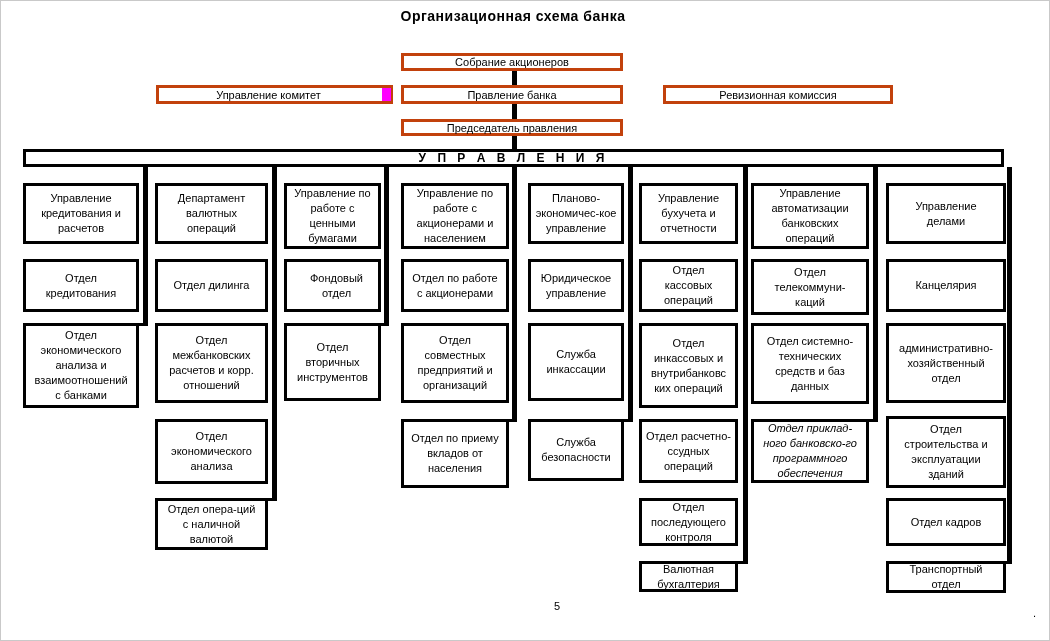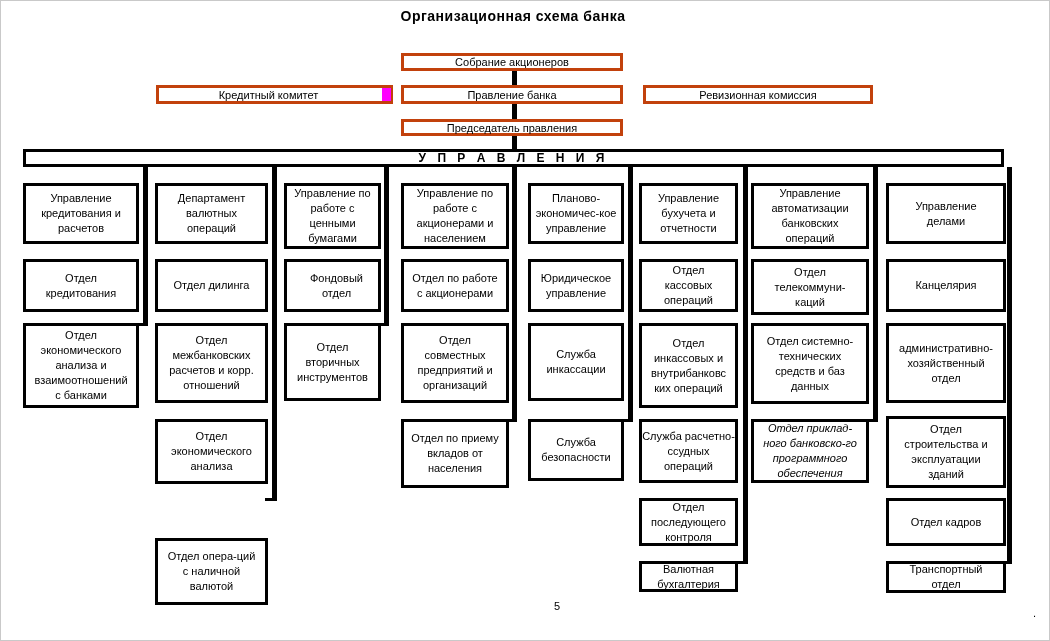--- a/index.html
+++ b/index.html
@@ -54,26 +54,26 @@
 </style>
 </head>
 <body>
 
 <div id="page">
 
   <div class="abs" id="chart-title">Организационная схема банка</div>
 
   <div class="abs tbox" style="left:400px;top:52px;width:222px;height:18px;">Собрание акционеров</div>
 
-  <div class="abs tbox" style="left:155px;top:84px;width:237px;height:19px;padding-right:12px;">Кредитный комитет</div>
+  <div class="abs tbox" style="left:155px;top:84px;width:237px;height:19px;padding-right:12px;">Управление комитет</div>
   <div class="abs accent-sq" style="left:381px;top:87px;width:9px;height:13px;"></div>
 
   <div class="abs tbox" style="left:400px;top:84px;width:222px;height:19px;">Правление банка</div>
 
-  <div class="abs tbox" style="left:642px;top:84px;width:230px;height:19px;">Ревизионная комиссия</div>
+  <div class="abs tbox" style="left:662px;top:84px;width:230px;height:19px;">Ревизионная комиссия</div>
 
   <div class="abs tbox" style="left:400px;top:118px;width:222px;height:17px;">Председатель правления</div>
 
   <div class="abs vstub" style="left:511px;top:70px;width:5px;height:14px;"></div>
   <div class="abs vstub" style="left:511px;top:103px;width:5px;height:15px;"></div>
   <div class="abs vstub" style="left:511px;top:135px;width:5px;height:13px;"></div>
 
   <div class="abs bar" style="left:22px;top:148px;width:981px;height:18px;">У П Р А В Л Е Н И Я</div>
 
   <div id="diagram">
@@ -95,21 +95,21 @@
 валютных
 операций</div>
       <div class="obox" style="left: 154px; top: 258px; width: 113px; height: 53px;">Отдел дилинга</div>
       <div class="obox" style="left: 154px; top: 322px; width: 113px; height: 80px;">Отдел
 межбанковских
 расчетов и корр.
 отношений</div>
       <div class="obox" style="left: 154px; top: 418px; width: 113px; height: 65px;">Отдел
 экономического
 анализа</div>
-      <div class="obox" style="left: 154px; top: 497px; width: 113px; height: 67px; margin-top: 40px;">Отдел опера-ций
+      <div class="obox" style="left: 154px; top: 497px; width: 113px; height: 52px;">Отдел опера-ций
 с наличной
 валютой</div>
       <div class="vline" style="left: 383px; top: 166px; height: 159px;"></div>
       <div class="hstub" style="left: 377px; top: 322px; width: 11px;"></div>
       <div class="obox" style="left: 283px; top: 182px; width: 97px; height: 66px;">Управление по
 работе с
 ценными
 бумагами</div>
       <div class="obox" style="left: 283px; top: 258px; width: 97px; height: 53px; padding-left: 8px;">Фондовый
 отдел</div>
@@ -147,21 +147,21 @@
       <div class="obox" style="left: 638px; top: 182px; width: 99px; height: 61px;">Управление
 бухучета и
 отчетности</div>
       <div class="obox" style="left: 638px; top: 258px; width: 99px; height: 53px;">Отдел
 кассовых
 операций</div>
       <div class="obox" style="left: 638px; top: 322px; width: 99px; height: 85px;">Отдел
 инкассовых и
 внутрибанковс
 ких операций</div>
-      <div class="obox" style="left: 638px; top: 418px; width: 99px; height: 64px;">Служба расчетно-
+      <div class="obox" style="left: 638px; top: 418px; width: 99px; height: 64px;">Отдел расчетно-
 ссудных
 операций</div>
       <div class="obox" style="left: 638px; top: 497px; width: 99px; height: 48px;">Отдел
 последующего
 контроля</div>
       <div class="obox" style="left: 638px; top: 560px; width: 99px; height: 31px;">Валютная
 бухгалтерия</div>
       <div class="vline" style="left: 872px; top: 166px; height: 255px;"></div>
       <div class="hstub" style="left: 865px; top: 418px; width: 12px;"></div>
       <div class="obox" style="left: 750px; top: 182px; width: 118px; height: 66px;">Управление

